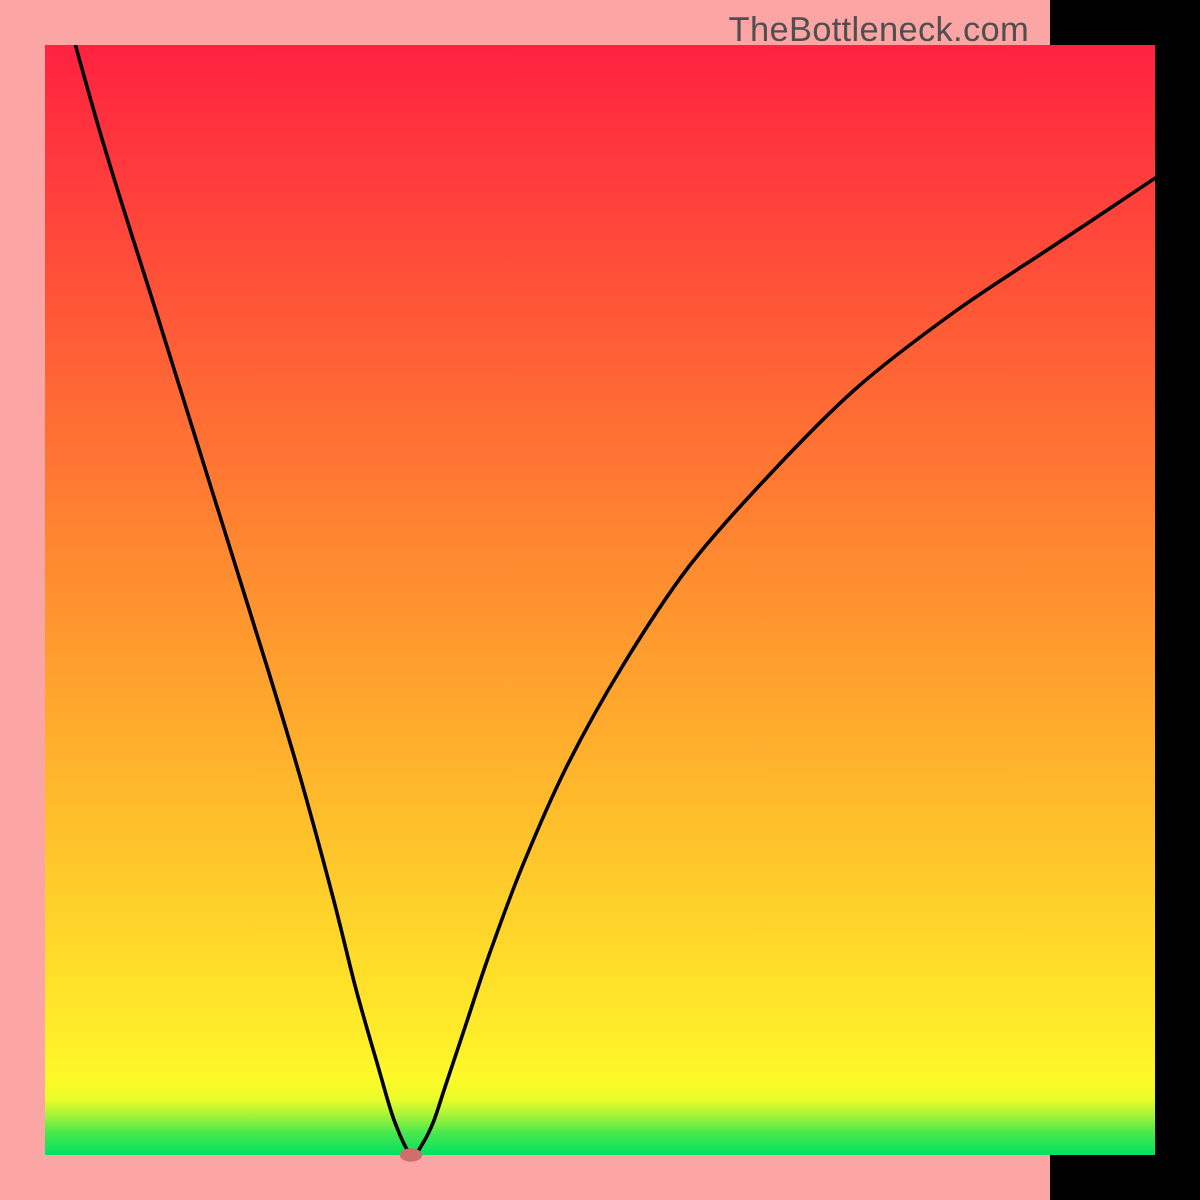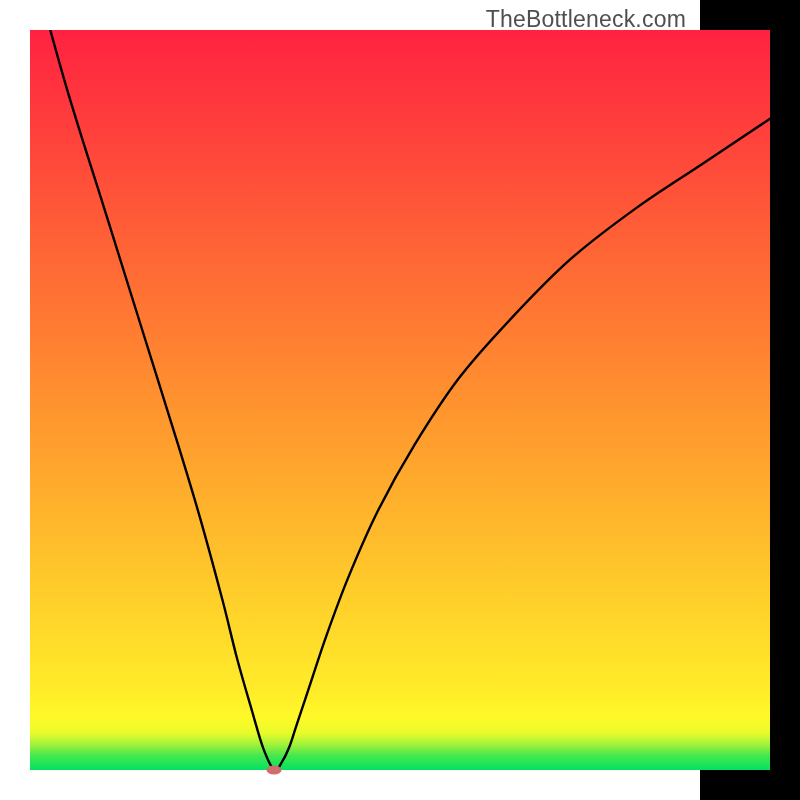--- a/index.html
+++ b/index.html
@@ -8,21 +8,21 @@
     width: 800px;
     height: 800px;
     overflow: hidden;
     background: #000000;
     font-family: Arial, Helvetica, sans-serif;
   }
   .frame {
     position: relative;
     width: 700px;
     height: 800px;
-    background: #ffffff;
+    background: #fca5a5;
   }
   .plot-area {
     position: absolute;
     left: 30px;
     top: 30px;
     width: 740px;
     height: 740px;
     background: linear-gradient(to top,
       #02e162 0%,
       #48e84d 2%,

